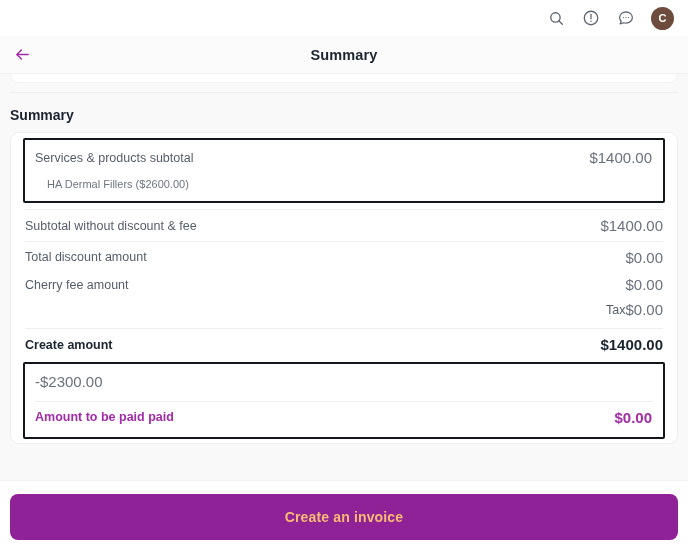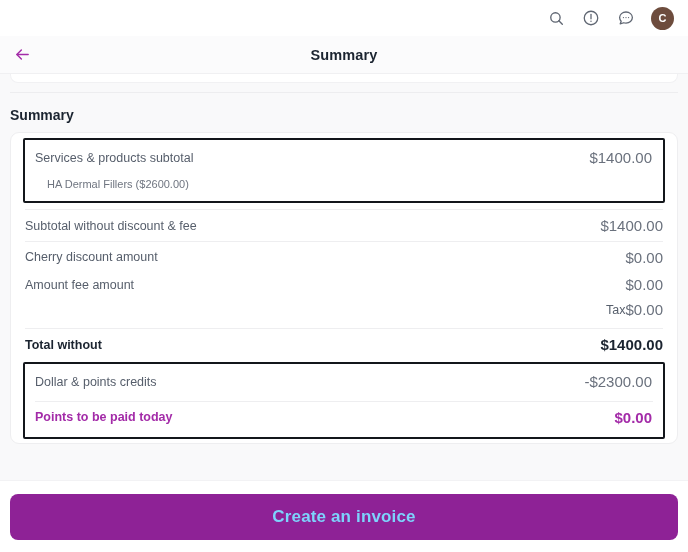--- a/index.html
+++ b/index.html
@@ -200,25 +200,25 @@
     background: #ffffff;
     display: flex;
     align-items: center;
     padding: 0 10px;
     border-top: 1px solid #f2f2f4;
   }
   .cta {
     width: 100%;
     height: 46px;
     background: #8e2296;
-    color: #7dd3fc;
+    color: #fdba74;
     border: none;
     border-radius: 8px;
     font-family: "Liberation Sans", sans-serif;
-    font-size: 17px;
+    font-size: 14px;
     font-weight: 600;
     cursor: pointer;
     letter-spacing: .15px;
   }
 </style>
 </head>
 <body>
 
 <div class="app">
 
@@ -286,49 +286,48 @@
       <div class="divider" style="margin-top:6px;"></div>
 
       <div class="row" style="height:31px;">
         <span class="lbl">Subtotal without discount &amp; fee</span>
         <span class="val">$1400.00</span>
       </div>
 
       <div class="divider"></div>
 
       <div class="row" style="height:30px;">
-        <span class="lbl">Cherry discount amount</span>
+        <span class="lbl">Total discount amount</span>
         <span class="val">$0.00</span>
       </div>
 
       <div class="row" style="height:25px;">
-        <span class="lbl">Amount fee amount</span>
+        <span class="lbl">Cherry fee amount</span>
         <span class="val">$0.00</span>
       </div>
 
       <div class="row" style="height:25px;justify-content:flex-end;">
         <span class="lbl">Tax</span>
         <span class="val">$0.00</span>
       </div>
 
       <div class="divider" style="margin-top:6px;"></div>
 
       <div class="row strong" style="height:31px;">
-        <span class="lbl">Total without</span>
+        <span class="lbl">Create amount</span>
         <span class="val">$1400.00</span>
       </div>
 
       <div class="hl" style="margin-top:2px;">
         <div class="row">
-          <span class="lbl">Dollar &amp; points credits</span>
           <span class="val">-$2300.00</span>
         </div>
         <div class="divider" style="margin-top:5px;"></div>
         <div class="row accent" style="height:30px;">
-          <span class="lbl">Points to be paid today</span>
+          <span class="lbl">Amount to be paid paid</span>
           <span class="val">$0.00</span>
         </div>
       </div>
 
     </div>
   </div>
 
   <div class="footer">
     <button class="cta">Create an invoice</button>
   </div>

